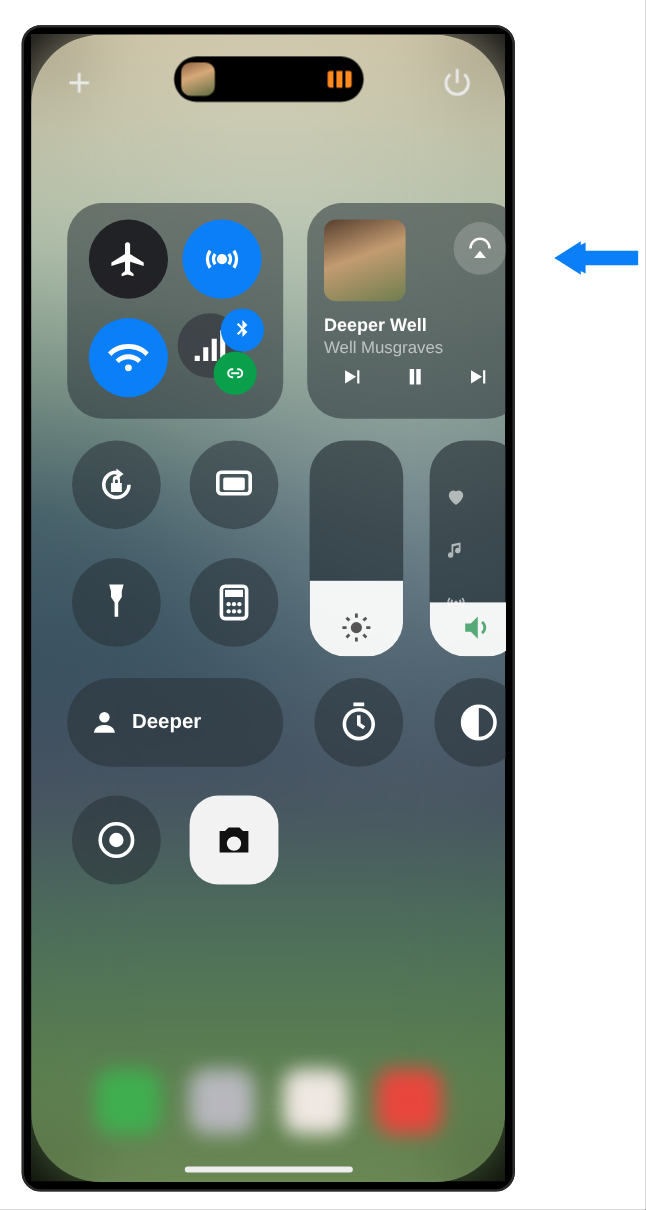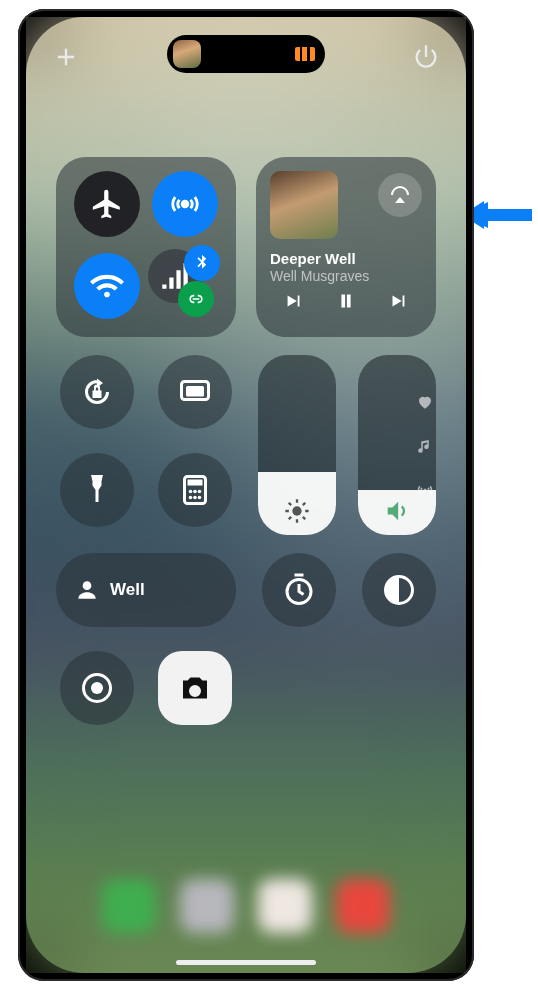--- a/index.html
+++ b/index.html
@@ -11,23 +11,23 @@
   .canvas {
     position: relative;
     width: 538px; height: 1008px;
   }
   
   .arrow-svg { position:absolute; top:197px; left:462px; width:70px; height:36px; }
 
   
   .phone {
     position: absolute;
-    top: 9px; left: 18px;
-    width: 456px; height: 972px;
-    border-radius: 26px;
+    top: 21px; left: 18px;
+    width: 411px; height: 972px;
+    border-radius: 16px;
     background: #000;
     box-shadow: 0 0 0 2px #2b2b2b inset;
     overflow: hidden;
   }
   .screen {
     position: absolute;
     inset: 8px;
     border-radius: 58px;
     overflow: hidden;
     background:
@@ -313,21 +313,21 @@
               <circle cx="12" cy="12" r="2"></circle>
               <path fill="none" stroke="currentColor" stroke-width="2" d="M5 17a9 9 0 0 1 0-10M19 7a9 9 0 0 1 0 10M8 15a5 5 0 0 1 0-6M16 9a5 5 0 0 1 0 6"></path>
             </svg>
         </div>
 
         <div class="tile focus">
           <svg viewBox="0 0 24 24">
               <circle cx="12" cy="8" r="4"></circle>
               <path d="M4 20c0-4 4-6 8-6s8 2 8 6z"></path>
             </svg>
-          <span>Well</span>
+          <span>Deeper</span>
         </div>
 
         <div class="round" style="top:396px;left:206px">
           <svg viewBox="0 0 24 24">
               <circle cx="12" cy="13" r="8" fill="none" stroke="#fff" stroke-width="2"></circle>
               <path d="M12 8v5l3 2" stroke="#fff" stroke-width="2" fill="none"></path>
               <path d="M9 2h6" stroke="#fff" stroke-width="2"></path>
             </svg>
         </div>
         <div class="round" style="top:396px;left:306px">

